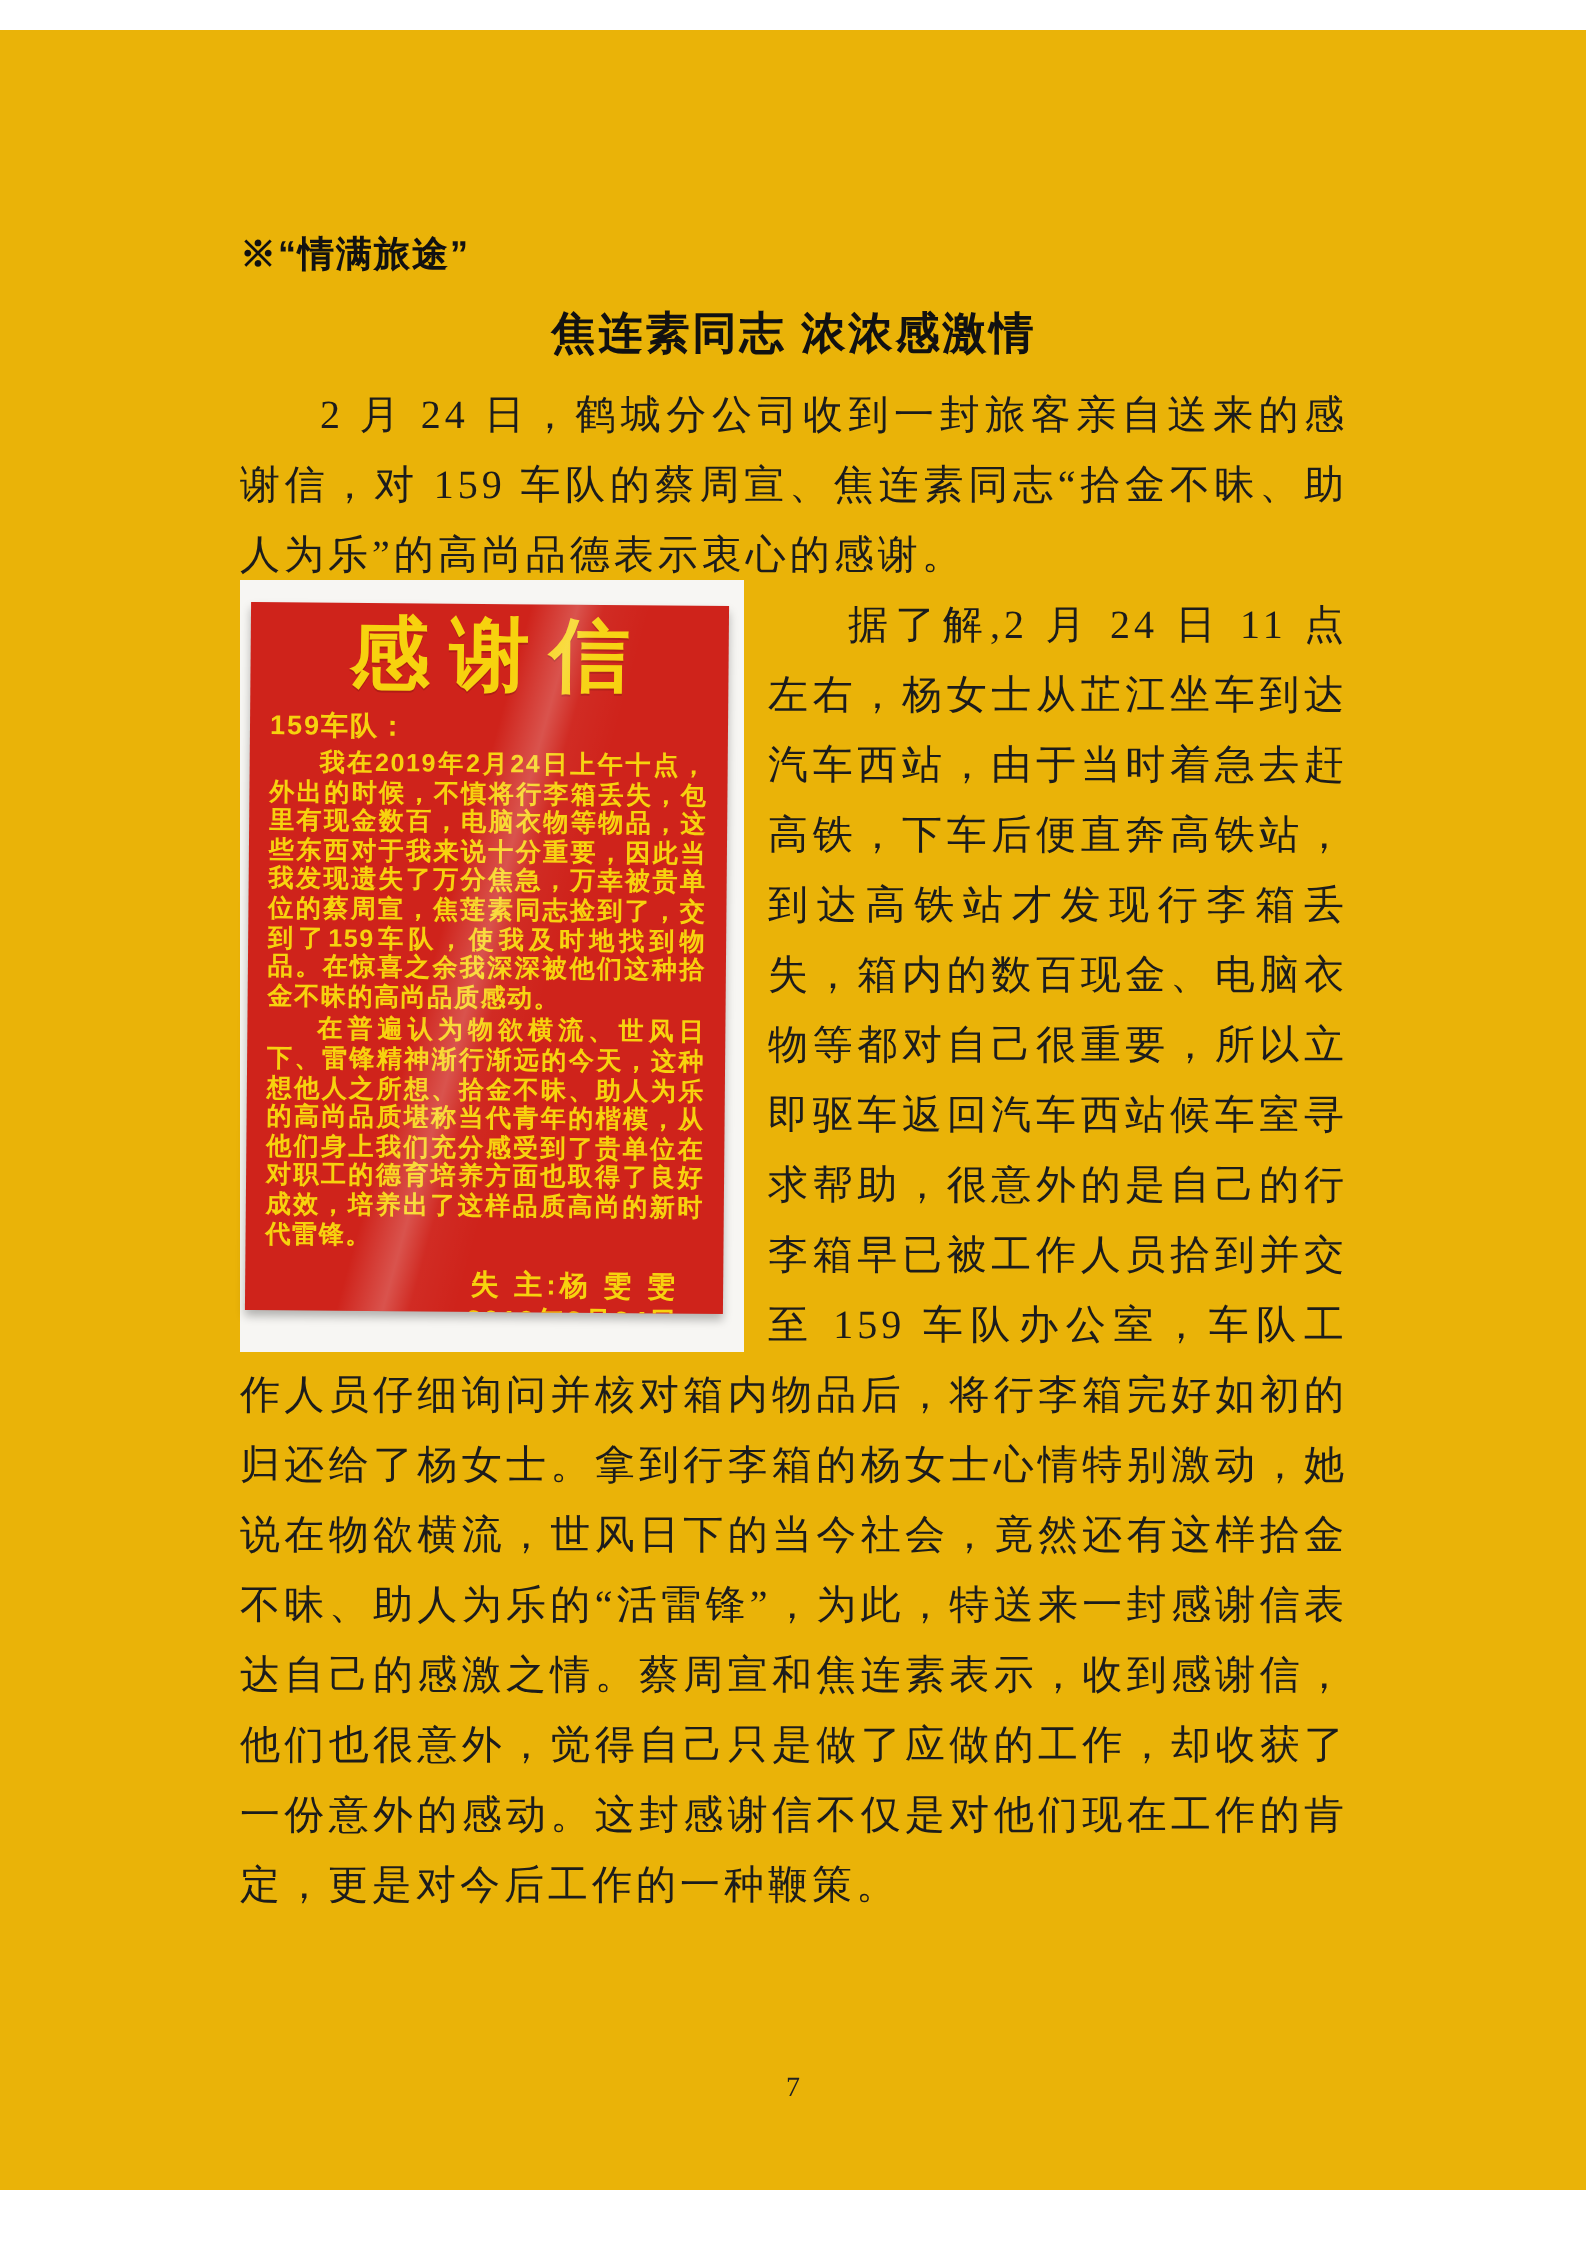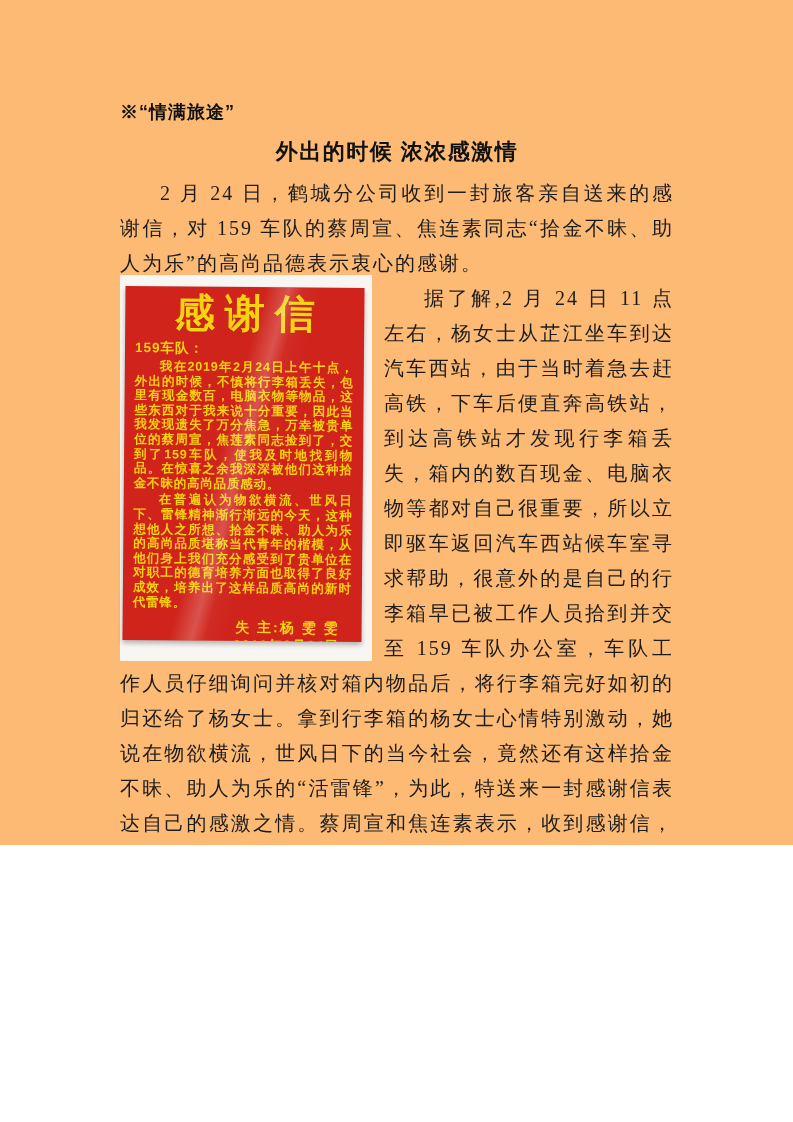--- a/index.html
+++ b/index.html
@@ -1,21 +1,21 @@
 <!DOCTYPE html>
 <html><head>
 <meta charset="utf-8">
 <style>
   * { margin:0; padding:0; box-sizing:border-box; }
   html,body { background:#ffffff; }
   .page {
     position:relative;
-    width:793px; height:845px;
-    margin:0 auto;
-    background:#fdba74;
+    width:793px; height:1080px;
+    margin:15px auto;
+    background:#eab308;
     font-family:"Liberation Serif", serif;
     color:#1a1a1a;
     overflow:hidden;
   }
   .content {
     position:absolute;
     left:120px; top:100px;
     width:554px;
   }
   .section-header {
@@ -116,21 +116,21 @@
   }
 </style>
 </head>
 <body>
 
 <div class="page">
   <div class="content">
 
     <div class="section-header">※“情满旅途”</div>
 
-    <div class="page-title">外出的时候 浓浓感激情</div>
+    <div class="page-title">焦连素同志 浓浓感激情</div>
 
     <p class="body-para intro-para">2 月 24 日，鹤城分公司收到一封旅客亲自送来的感谢信，对 159 车队的蔡周宣、焦连素同志“拾金不昧、助人为乐”的高尚品德表示衷心的感谢。</p>
 
     <div class="article">
 
       <div class="photo">
         <div class="poster" style="background-color: rgb(207, 35, 27); color: rgb(247, 210, 14);">
           <div class="poster-title">感谢信</div>
           <div class="poster-salutation">159车队：</div>
           <p class="poster-para">我在2019年2月24日上午十点，外出的时候，不慎将行李箱丢失，包里有现金数百，电脑衣物等物品，这些东西对于我来说十分重要，因此当我发现遗失了万分焦急，万幸被贵单位的蔡周宣，焦莲素同志捡到了，交到了159车队，使我及时地找到物品。在惊喜之余我深深被他们这种拾金不昧的高尚品质感动。</p>

